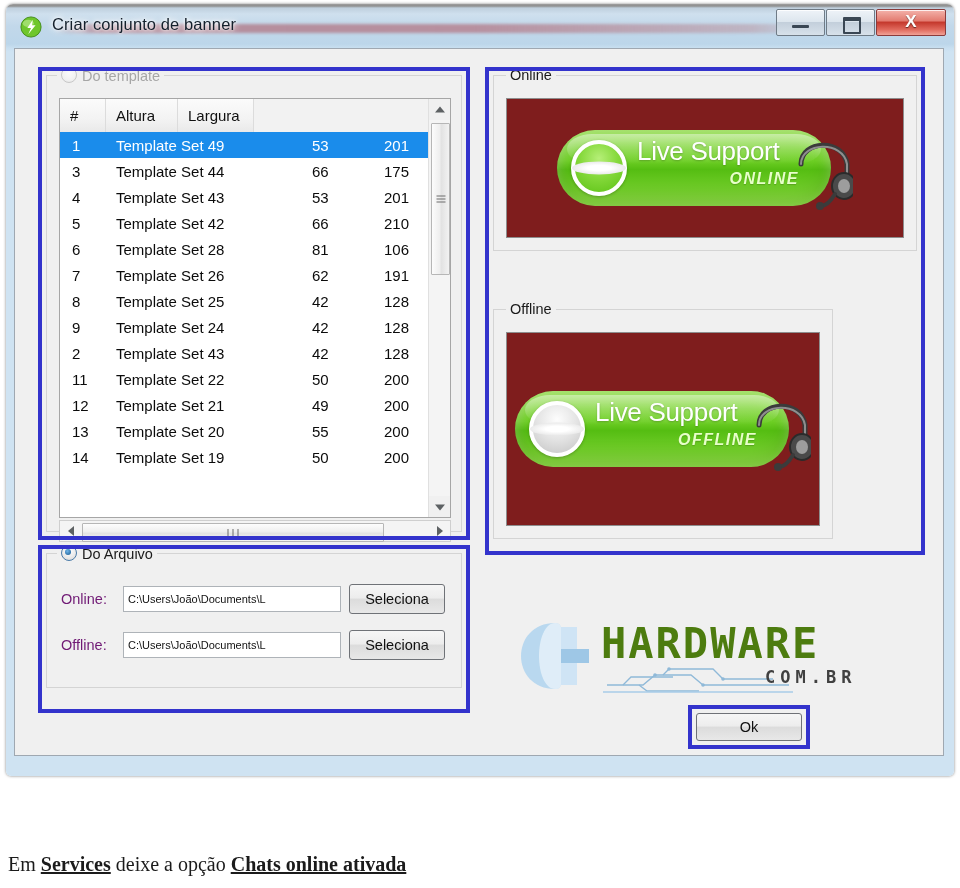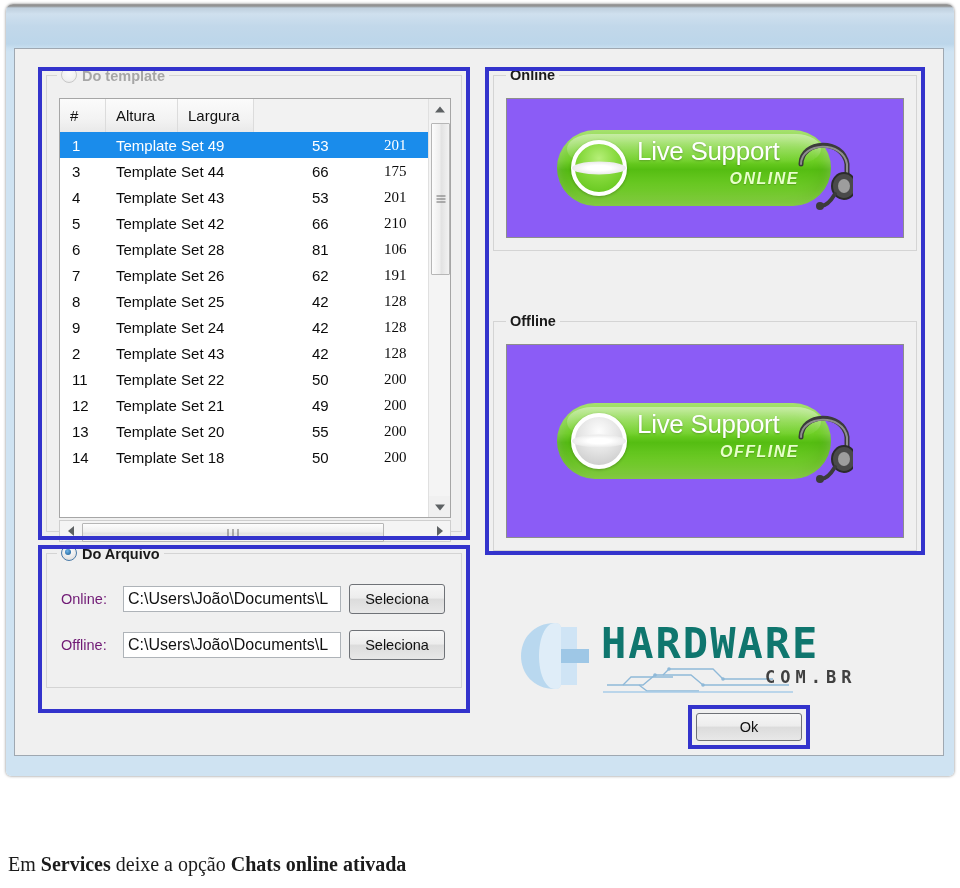--- a/index.html
+++ b/index.html
@@ -69,21 +69,21 @@
   .hl{position:absolute;border:4px solid #3333cc;box-sizing:border-box;pointer-events:none;}
   #hl-template{left:23px;top:18px;width:432px;height:473px;}
   #hl-arquivo{left:23px;top:496px;width:432px;height:168px;}
   #hl-preview{left:470px;top:18px;width:440px;height:488px;}
   #hl-ok{left:673px;top:656px;width:122px;height:44px;}
 
   
   .groupbox{position:absolute;border:1px solid #d4d4d4;box-sizing:border-box;background:#f0f0f0;}
   .group-title{
     position:absolute;top:-9px;background:#f0f0f0;padding:0 4px;
-    font-size:14.5px;color:#1a1a1a;white-space:nowrap;font-weight:bold;
+    font-size:14.5px;color:#1a1a1a;white-space:nowrap;
   }
   .group-title.disabled{color:#a6a6a6;}
   .radio{
     display:inline-block;width:14px;height:14px;border-radius:50%;
     border:1px solid #7b7b7b;vertical-align:-2px;margin-right:5px;
     background:radial-gradient(circle at 50% 35%,#ffffff 0%,#ebebeb 55%,#d2d2d2 100%);
     position:relative;
   }
   .radio.disabled{border-color:#c8c8c8;background:radial-gradient(circle at 50% 35%,#fbfbfb 0%,#f2f2f2 60%,#e3e3e3 100%);}
   .radio.checked::after{
@@ -92,21 +92,21 @@
   }
   .radio.checked{border-color:#4a7ba8;}
 
   
   #gb-template{left:31px;top:26px;width:416px;height:457px;}
   
   #gb-arquivo{left:31px;top:504px;width:416px;height:135px;}
   
   #gb-online{left:478px;top:26px;width:424px;height:176px;}
   
-  #gb-offline{left:478px;top:272px;width:424px;height:230px;}
+  #gb-offline{left:478px;top:260px;width:340px;height:230px;}
 
   
   #listview{
     position:absolute;left:12px;top:22px;width:392px;height:420px;
     background:#ffffff;border:1px solid #a6a6a6;box-sizing:border-box;overflow:hidden;
   }
   #lv-header{display:flex;height:33px;background:#f2f2f2;border-bottom:1px solid #d0d0d0;}
   .th{
     display:flex;align-items:center;padding-left:10px;
     font-size:15px;color:#111;
@@ -117,21 +117,21 @@
   .th.c1{width:196px;}
   .th.c2{width:72px;}
   .th.c3{width:76px;}
   #lv-body{position:absolute;left:0;top:33px;right:0;bottom:0;background:#fff;}
   .lv-row{display:flex;height:26px;align-items:center;font-size:15px;color:#0b0b0b;}
   .lv-row.sel{background:#1a8ceb;color:#ffffff;}
   .td{padding-left:10px;box-sizing:border-box;overflow:hidden;white-space:nowrap;}
   .td.c0{width:46px;text-align:left;padding-left:12px;}
   .td.c1{width:196px;}
   .td.c2{width:72px;}
-  .td.c3{width:76px;font-family:Liberation Serif, serif;}
+  .td.c3{width:76px;}
 
   
   #vscroll{
     position:absolute;right:0;top:0;width:22px;bottom:0;
     background:#f4f4f4;border-left:1px solid #e0e0e0;box-sizing:border-box;
   }
   .sb-arrow{
     width:21px;height:21px;background:#f0f0f0;position:relative;
   }
   .tri{position:absolute;left:50%;top:50%;width:0;height:0;}
@@ -157,35 +157,35 @@
     border:1px solid #b6b6b6;border-radius:1px;
   }
   .grip-v{position:absolute;left:50%;top:50%;transform:translate(-50%,-50%);}
   .grip-v i{display:inline-block;width:1px;height:9px;background:#6d6d6d;margin:0 2px;}
 
   
   .field-row{position:absolute;left:14px;display:flex;align-items:center;}
   .fld-label{width:62px;font-size:14.5px;color:#701a75;}
   .txtbox{
     width:218px;height:26px;background:#ffffff;border:1px solid #aeb3b8;
-    box-sizing:border-box;font-size:16px;color:#111;
+    box-sizing:border-box;font-size:11px;color:#111;
     display:flex;align-items:center;padding:0 4px;overflow:hidden;white-space:nowrap;
   }
   .btn{
     border:1px solid #6f7277;border-radius:3px;
     background:linear-gradient(to bottom,#f6f6f6 0%,#ededed 45%,#dcdcdc 52%,#e8e8e8 100%);
     font-size:14.5px;color:#111;display:flex;align-items:center;justify-content:center;
     box-sizing:border-box;
   }
   .btn-sel{width:96px;height:30px;margin-left:8px;}
 
   
   .preview-box{
     position:absolute;left:12px;top:22px;right:12px;bottom:12px;
-    background:#8b5cf6;border:1px solid #8d8d8d;box-sizing:border-box;
+    background:#7f1d1d;border:1px solid #8d8d8d;box-sizing:border-box;
     display:flex;align-items:center;justify-content:center;
   }
   .banner{position:relative;width:296px;height:84px;}
   .banner-pill{
     position:absolute;left:0;top:4px;width:274px;height:76px;border-radius:38px;
     background:linear-gradient(to bottom,#8ada3f 0%,#6ecf25 40%,#55bd12 52%,#74cf2c 80%,#8fdc48 100%);
     box-shadow:inset 0 -10px 18px rgba(0,0,0,.10), inset 0 8px 12px rgba(255,255,255,.28);
   }
   .banner-sheen{
     position:absolute;left:10px;top:8px;width:254px;height:30px;border-radius:30px/18px;
@@ -218,44 +218,68 @@
   }
   .headset{
     position:absolute;right:0;top:-2px;width:72px;height:88px;
   }
 
   
   #watermark{position:absolute;left:500px;top:568px;width:400px;height:80px;}
   #wm-text{
     position:absolute;left:86px;top:2px;
     font-family:"DejaVu Sans Mono",monospace;font-size:42px;font-weight:bold;
-    color:#0f766e;letter-spacing:2px;
+    color:#4d7c0f;letter-spacing:2px;
   }
   #wm-sub{
     position:absolute;left:250px;top:50px;
     font-family:"DejaVu Sans Mono",monospace;font-size:17px;font-weight:bold;
     color:#404040;letter-spacing:5px;
   }
 
   
   #btn-ok{position:absolute;left:681px;top:664px;width:106px;height:28px;}
   #btn-cancel{position:absolute;left:803px;top:662px;width:110px;height:32px;}
 
   
   #caption{
     position:absolute;left:8px;top:853px;
     font-family:"Liberation Serif",serif;font-size:20px;color:#1b1b1b;white-space:nowrap;
   }
-  #caption b{font-weight:bold;}
+  #caption b{font-weight:bold;text-decoration:underline;}
 </style>
 </head>
 <body>
 
 <div id="window-frame">
 
+  <div id="title-bar">
+    <div id="glass-streak"></div>
+
+    <svg id="app-icon" viewBox="0 0 24 24">
+      <circle cx="12" cy="12" r="11" fill="#6fc62c"></circle>
+      <circle cx="12" cy="12" r="11" fill="none" stroke="#3f8a14" stroke-width="1"></circle>
+      <ellipse cx="9" cy="8" rx="6" ry="4" fill="#b4e886" opacity=".7"></ellipse>
+      <path d="M14 4 L8 13 L12 13 L9 20 L17 10 L13 10 Z" fill="#ffffff"></path>
+    </svg>
+
+    <div id="title-text">Criar conjunto de banner</div>
+
+    <div id="win-buttons">
+      <div class="winbtn">
+        <span class="glyph-min"></span>
+      </div>
+      <div class="winbtn">
+        <span class="glyph-max"></span>
+      </div>
+      <div class="winbtn close">
+        <span class="glyph-close">X</span>
+      </div>
+    </div>
+  </div>
 
   <div id="client">
 
     <div class="groupbox" id="gb-template">
       <div class="group-title disabled" style="left:10px;">
         <span class="radio disabled"></span><span>Do template</span>
       </div>
 
       <div id="listview">
         <div id="lv-header">
@@ -331,21 +355,21 @@
               <div class="td c3">200</div>
             </div>
             <div class="lv-row">
               <div class="td c0">13</div>
               <div class="td c1">Template Set 20</div>
               <div class="td c2">55</div>
               <div class="td c3">200</div>
             </div>
             <div class="lv-row">
               <div class="td c0">14</div>
-              <div class="td c1">Template Set 18</div>
+              <div class="td c1">Template Set 19</div>
               <div class="td c2">50</div>
               <div class="td c3">200</div>
             </div>
           </div>
 
         <div id="vscroll">
           <div class="sb-arrow">
               <span class="tri up"></span>
             </div>
           <div id="vthumb">

